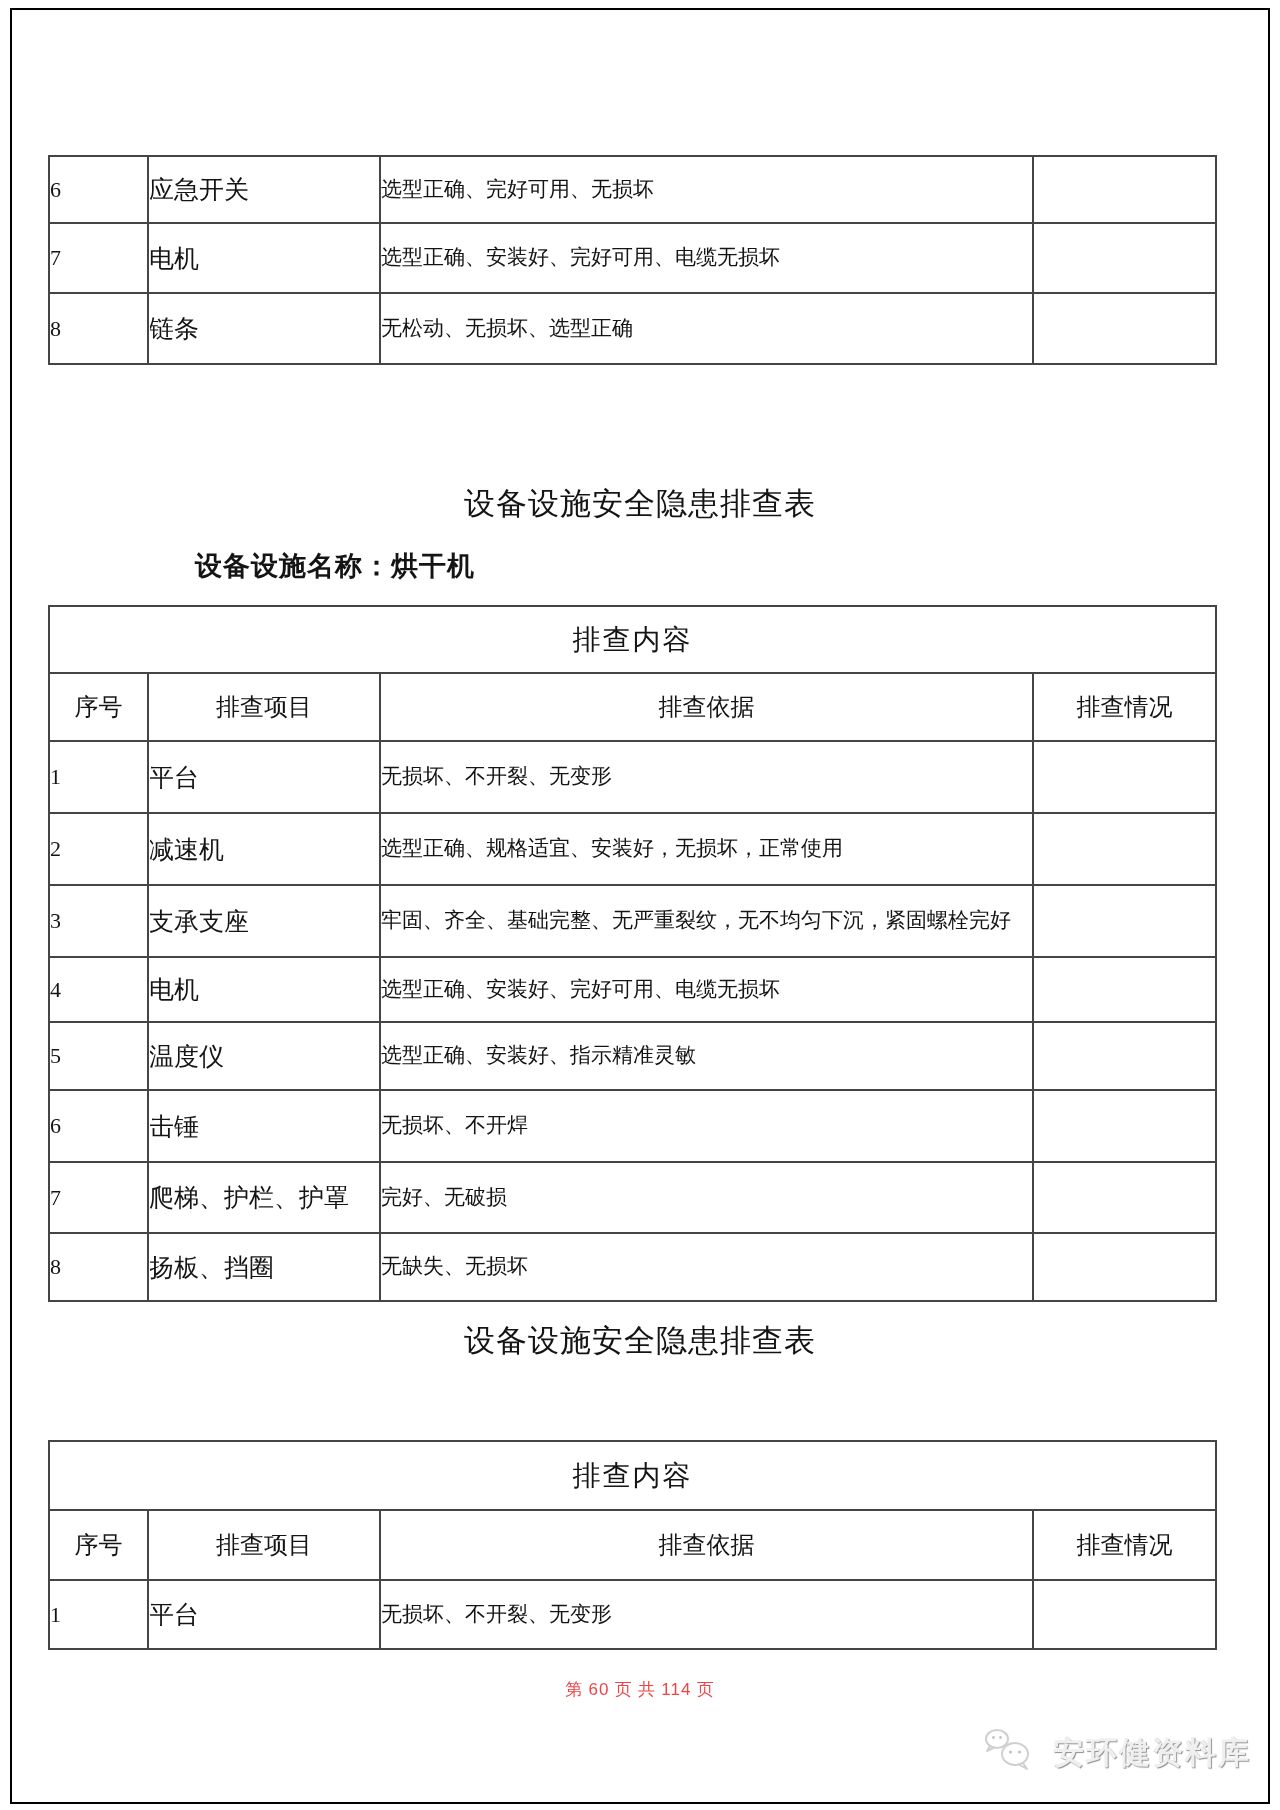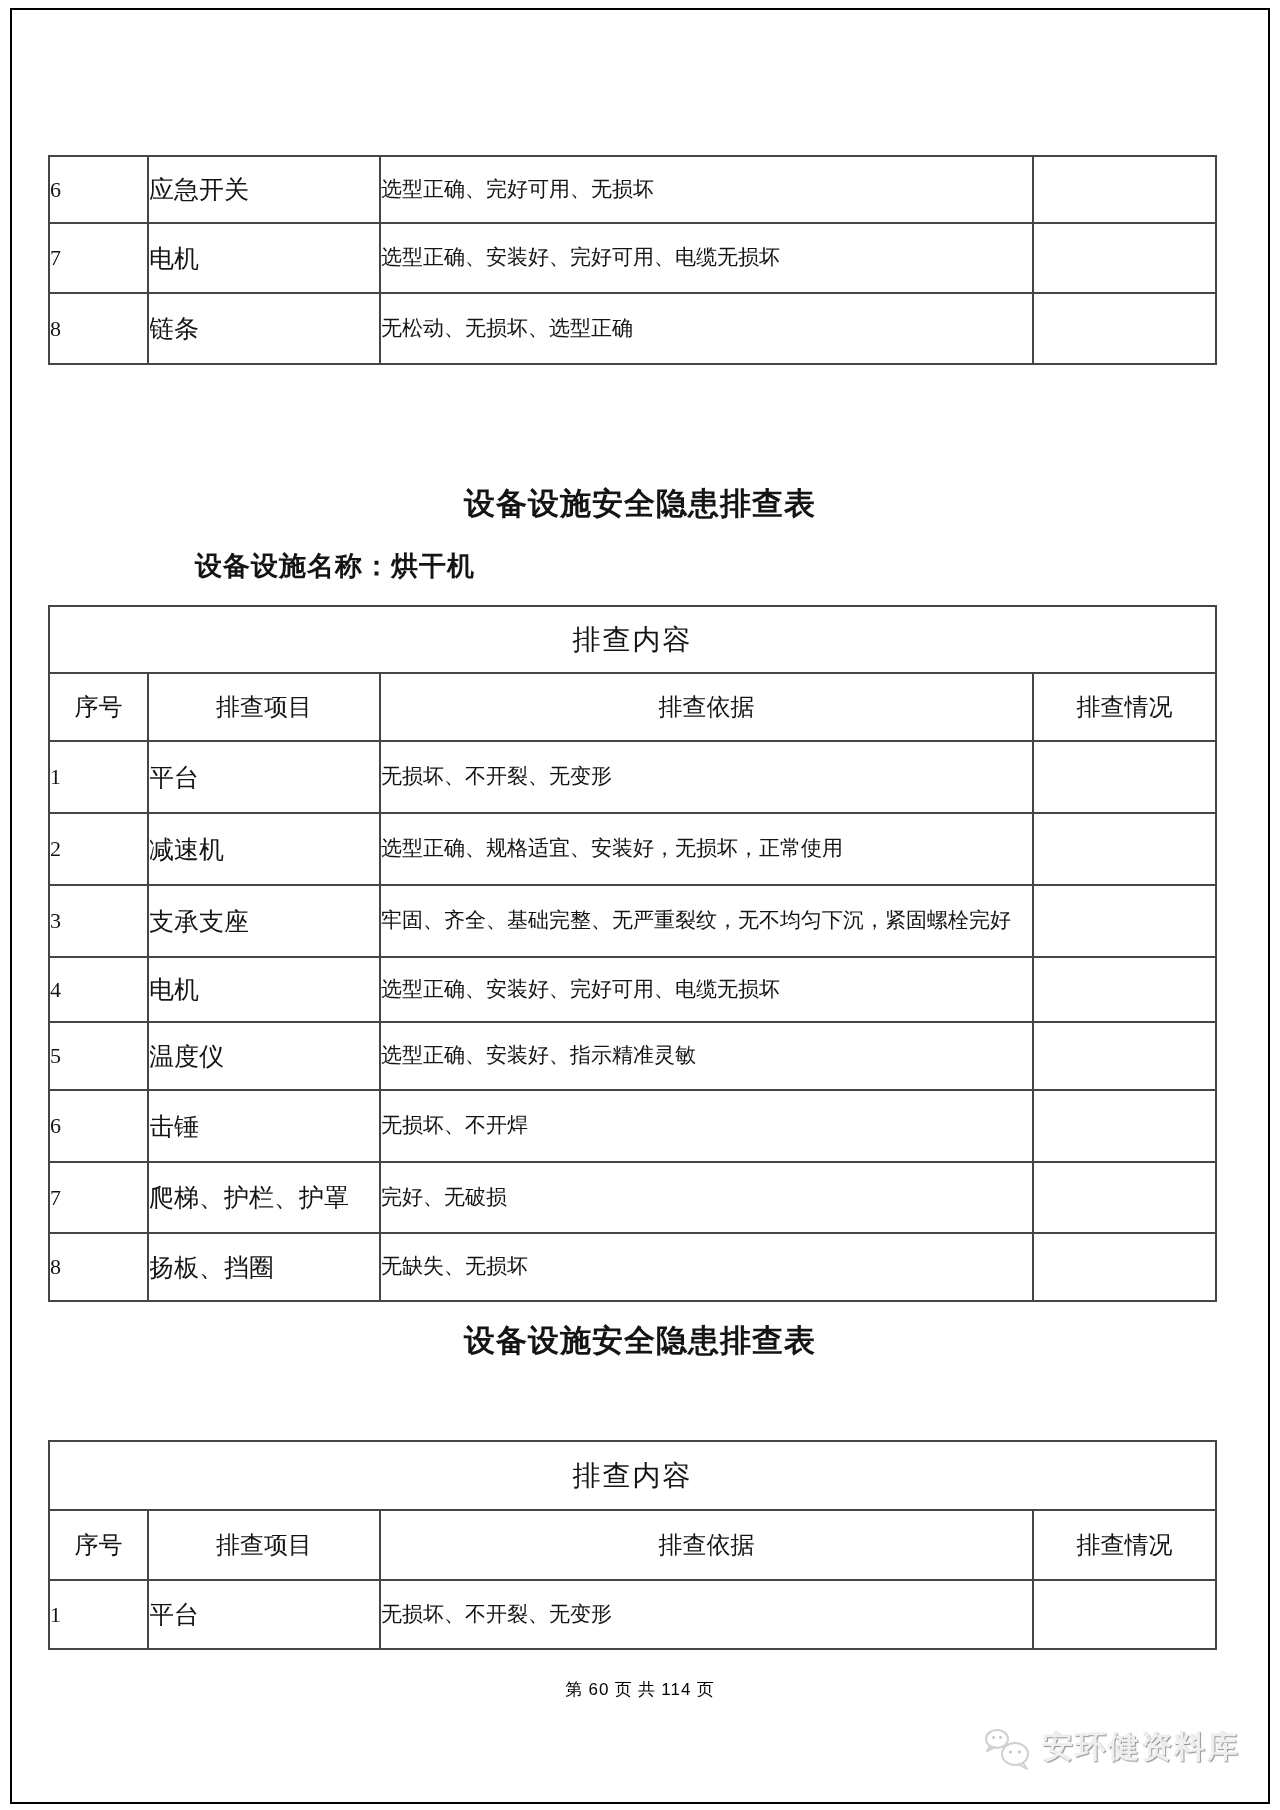--- a/index.html
+++ b/index.html
@@ -31,37 +31,37 @@
   td.c-crit { font-size:21px; padding-left:10px; padding-right:8px; line-height:1.5; }
   td.c-stat { font-size:21px; }
   td.va-top { vertical-align:top; padding-top:7px; }
 
   .t-top  { top:155px; }
   .t-main { top:605px; }
   .t-two  { top:1440px; }
 
   .sec-title {
     position:absolute; left:0; width:100%; text-align:center;
-    font-size:31px; font-weight:bold; letter-spacing:1px;
+    font-size:31px; font-weight:normal; letter-spacing:1px;
   }
   .title-1 { top:483px; } .title-2 { top:1320px; }
   .sec-subtitle {
     position:absolute; left:195px; font-size:27px; font-weight:bold; letter-spacing:1px;
   }
   .subtitle-1 { top:548px; } .subtitle-2 { top:1386px; }
 
   .page-footer {
     position:absolute; left:0; top:1678px; width:100%;
-    text-align:center; font-size:17px; color:#000000; letter-spacing:1px;
+    text-align:center; font-size:17px; color:#ef4444; letter-spacing:1px;
   }
   .page-footer .num { font-family:"Liberation Sans","DejaVu Sans",sans-serif; }
 
   .watermark {
     position:absolute; left:980px; top:1726px;
-    display:flex; align-items:flex-start; gap:4px;
+    display:flex; align-items:flex-end; gap:15px;
   }
   .watermark-text {
     font-size:31px; font-weight:bold; letter-spacing:2px;
     color:#efefef;
     text-shadow:1px 1px 1px #8f8f8f, -1px -1px 1px #ffffff;
     font-family:"Liberation Sans","DejaVu Sans",sans-serif;
   }
   .wm-svg { display:block; }
 </style>
 </head>

